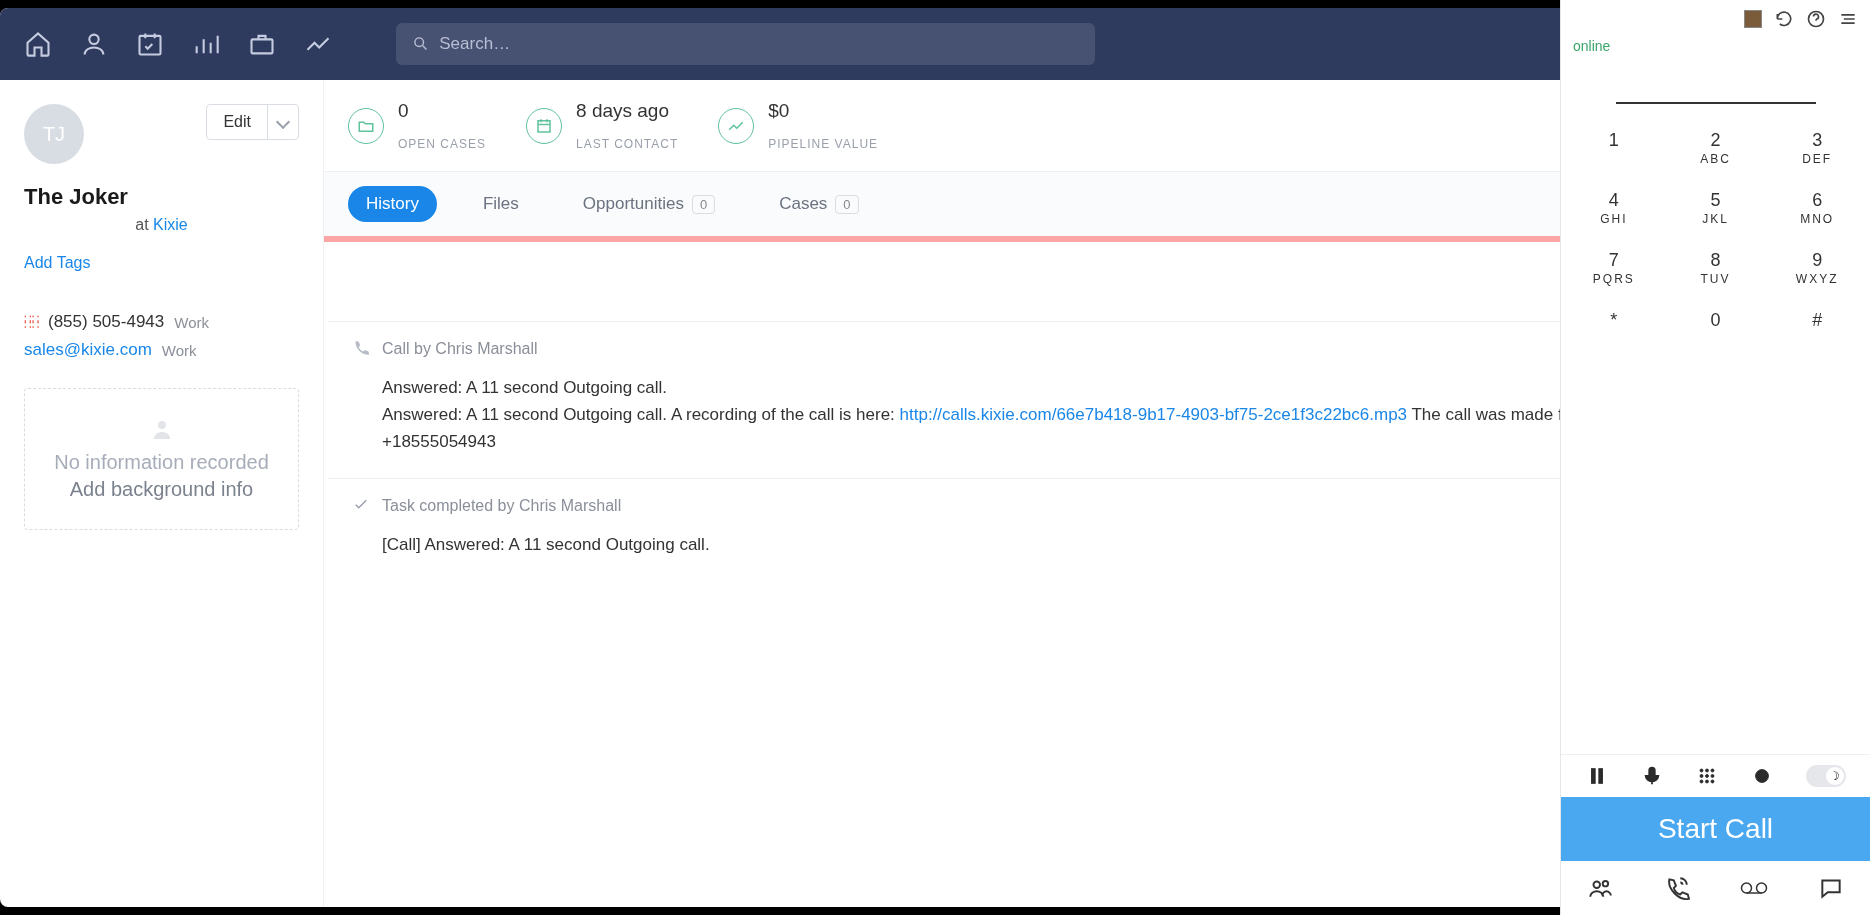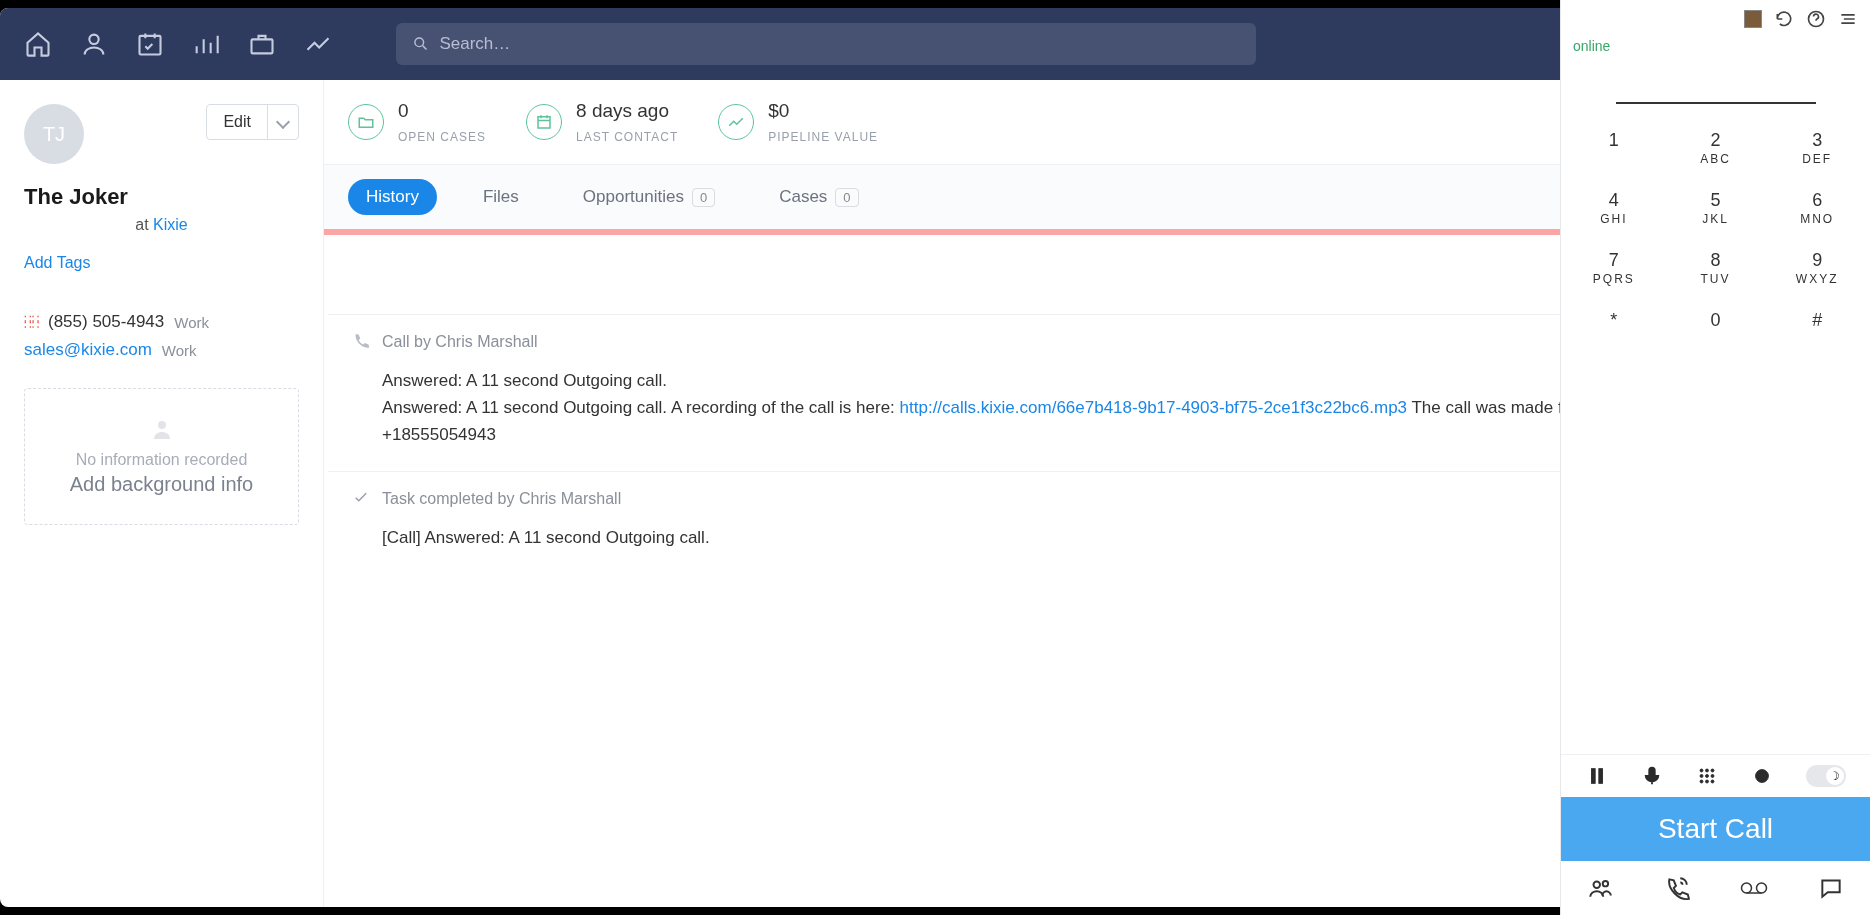--- a/index.html
+++ b/index.html
@@ -6,21 +6,21 @@
 body { background: #fff; width: 1870px; height: 915px; overflow: hidden; position: relative; }
 
 .outer-frame { background: #000; padding: 8px 0; width: 100%; height: 100%; }
 .inner-frame { background: #fff; width: 100%; height: calc(100% - 0px); border-radius: 8px; overflow: hidden; position: relative; display: flex; flex-direction: column; }
 
 .top-nav { background: #2e3a5e; height: 72px; display: flex; align-items: center; padding: 0 24px; gap: 24px; }
 .nav-icons { display: flex; gap: 28px; align-items: center; }
 .nav-icon { width: 28px; height: 28px; color: #c6cce0; cursor: pointer; display: flex; align-items: center; justify-content: center; }
 .nav-icon svg { width: 100%; height: 100%; stroke: currentColor; fill: none; stroke-width: 1.8; }
 .search-wrap { flex: 0 0 auto; margin-left: 40px; }
-.search-box { background: rgba(255,255,255,0.12); border-radius: 6px; width: 860px; height: 42px; display: flex; align-items: center; padding: 0 16px; gap: 10px; color: #b8bed4; }
+.search-box { background: rgba(255,255,255,0.12); border-radius: 6px; width: 699px; height: 42px; display: flex; align-items: center; padding: 0 16px; gap: 10px; color: #b8bed4; }
 .search-box input { background: transparent; border: none; outline: none; color: #fff; font-size: 17px; width: 100%; }
 .search-box input::placeholder { color: #b8bed4; }
 .mag { width: 18px; height: 18px; }
 .mag svg { stroke: #b8bed4; fill: none; stroke-width: 2; }
 
 .body-wrap { display: flex; height: calc(100% - 72px); }
 
 .left-panel { width: 324px; padding: 24px; border-right: 1px solid #eef0f3; }
 .avatar-row { display: flex; justify-content: space-between; align-items: flex-start; }
 .avatar-circle { width: 60px; height: 60px; border-radius: 50%; background: #d8dde3; color: #fff; font-size: 20px; display: flex; align-items: center; justify-content: center; font-weight: 400; }
@@ -32,30 +32,30 @@
 .at-line .link { color: #1a87e8; }
 .add-tags { color: #1a87e8; font-size: 16px; margin-top: 20px; cursor: pointer; }
 .phone-row { display: flex; align-items: center; gap: 10px; margin-top: 40px; font-size: 17px; }
 .dial-dots { color: #e84c3d; font-size: 12px; line-height: 6px; width: 14px; }
 .phone-num { color: #333; }
 .phone-lbl { color: #8a8f99; font-size: 15px; }
 .email-row { display: flex; align-items: center; gap: 10px; margin-top: 8px; font-size: 17px; }
 .email-row .addr { color: #1a87e8; }
 .bg-card { border: 1px dashed #d8dde3; border-radius: 4px; margin-top: 28px; padding: 28px 16px; text-align: center; color: #a6adb9; }
 .bg-card .ic { width: 24px; height: 24px; margin: 0 auto 10px; opacity: .5; }
-.bg-card .ln1 { font-size: 16px; color: #a6adb9; }
+.bg-card .ln1 { font-size: 20px; color: #a6adb9; }
 .bg-card .ln2 { font-size: 20px; color: #7b828e; margin-top: 4px; cursor: pointer; }
 
 .center-panel { flex: 1; background: #fff; border-right: 1px solid #eef0f3; overflow-y: auto; }
 .stats-row { display: flex; gap: 40px; padding: 20px 24px; border-bottom: 1px solid #eef0f3; align-items: center; }
 .stat { display: flex; align-items: center; gap: 14px; }
 .stat-circ { width: 36px; height: 36px; border: 1.5px solid #5ec29b; border-radius: 50%; display: flex; align-items: center; justify-content: center; color: #5ec29b; }
 .stat-circ svg { width: 18px; height: 18px; stroke: currentColor; fill: none; stroke-width: 2; }
 .stat-txt .val { font-size: 19px; color: #333; }
-.stat-txt .lbl { font-size: 12px; color: #9aa0ab; letter-spacing: 1px; margin-top: 8px; }
+.stat-txt .lbl { font-size: 12px; color: #9aa0ab; letter-spacing: 1px; margin-top: 15px; }
 
 .tabs-row { display: flex; align-items: center; gap: 28px; padding: 14px 24px; border-bottom: 6px solid #fca5a5; background: #fafbfc; }
 .tab { display: flex; align-items: center; gap: 8px; font-size: 17px; color: #6b7280; cursor: pointer; padding: 8px 18px; border-radius: 20px; }
 .tab.active { background: #1a87e8; color: #fff; }
 .tab-badge { border: 1px solid #d8dde3; border-radius: 4px; padding: 1px 7px; font-size: 13px; color: #888; }
 
 .log-bar { display: flex; justify-content: flex-end; padding: 16px 24px; }
 .log-btn { border: 1px solid #cfe6fa; color: #1a87e8; padding: 8px 16px; border-radius: 4px; font-size: 15px; cursor: pointer; background: #fff; }
 
 .feed { padding: 12px 4px; }

